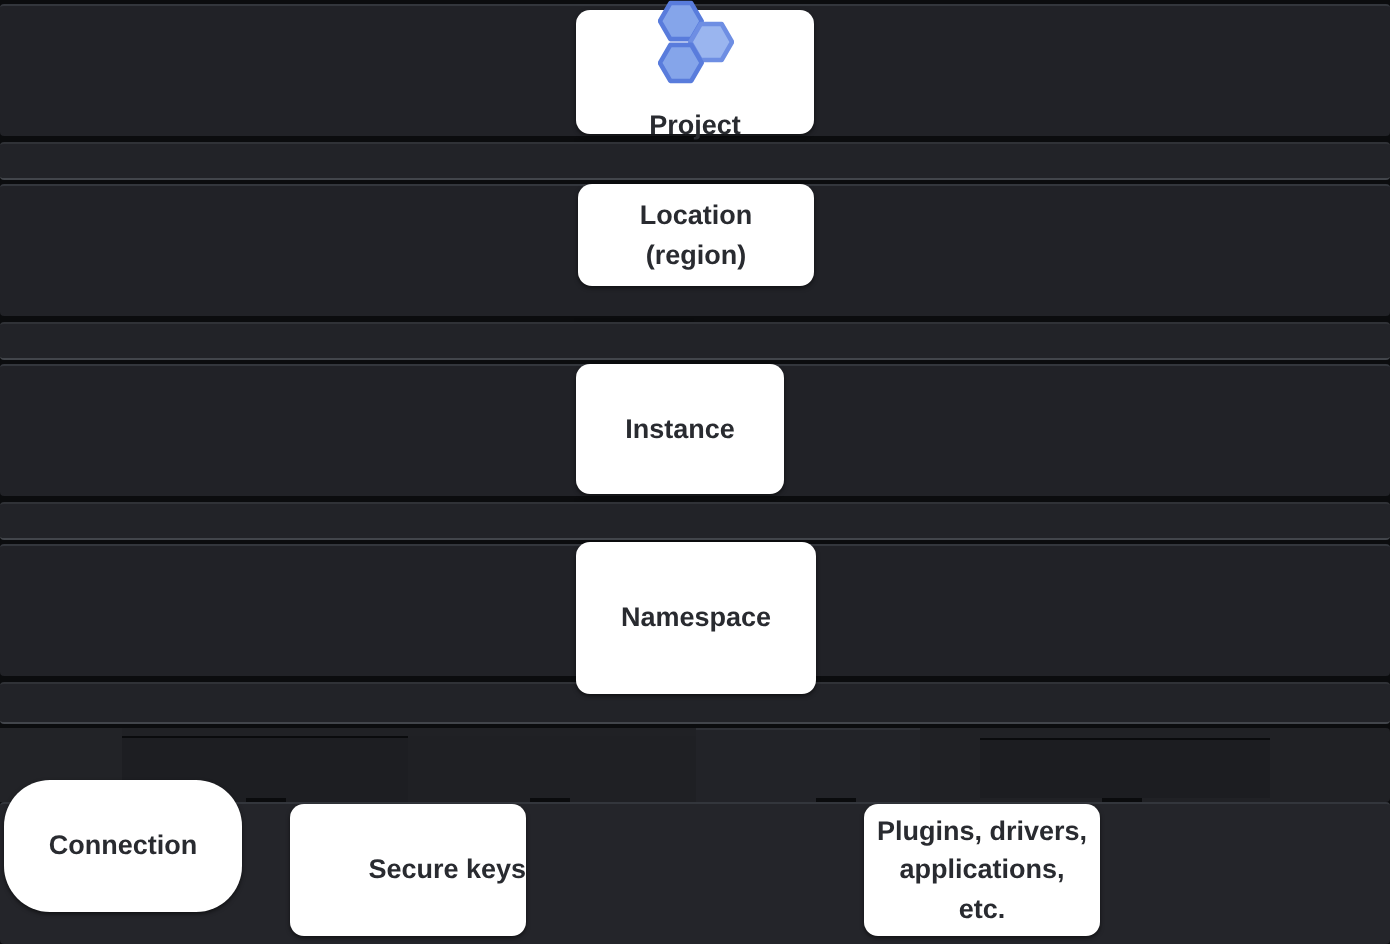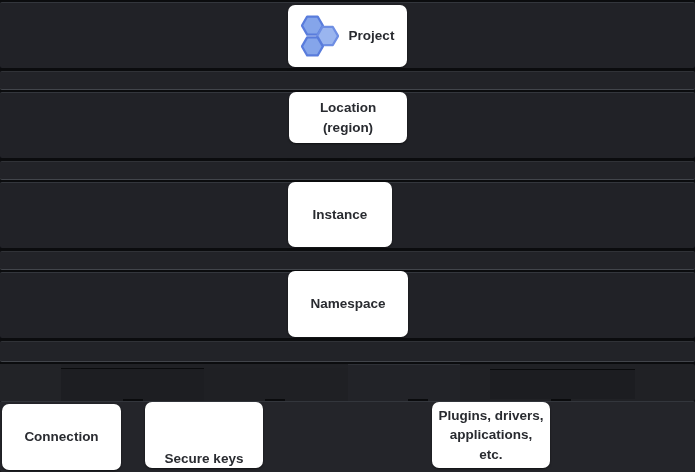--- a/index.html
+++ b/index.html
@@ -31,20 +31,21 @@
   .node{
     position:absolute;
     background:#ffffff;
     border-radius:7px;
     box-shadow:0 1px 2px rgba(0,0,0,0.55);
     display:flex;align-items:center;justify-content:center;
     text-align:center;
     color:#292b30;
     font-size:13.5px;font-weight:bold;line-height:1.42;
     box-sizing:border-box;
+    flex-direction:column;
   }
   .node .label{display:block;}
   .node.with-icon{gap:10px;padding:0 8px;}
   .node .hex-icon{flex:0 0 auto;display:block;}
 </style>
 </head>
 <body>
 
 <div class="stage">
 
@@ -85,25 +86,25 @@
   </div>
 
   <div class="node" style="left:289px;top:92px;width:118px;height:51px;padding:0 14px;">
     <span class="label">Location (region)</span>
   </div>
 
   <div class="node" style="left:288px;top:182px;width:104px;height:65px;">
     <span class="label">Instance</span>
   </div>
 
-  <div class="node" style="left:288px;top:271px;width:120px;height:66px;">
+  <div class="node" style="left:288px;top:271px;width:120px;height:76px;">
     <span class="label">Namespace</span>
   </div>
 
-  <div class="node" style="left:2px;top:404px;width:119px;height:66px;">
+  <div class="node" style="left:2px;top:390px;width:119px;height:66px;border-radius:23px;">
     <span class="label">Connection</span>
   </div>
 
   <div class="node" style="left:145px;top:402px;width:118px;height:66px;align-items:flex-end;">
     <span class="label">Secure keys</span>
   </div>
 
 
   <div class="node" style="left:432px;top:402px;width:118px;height:66px;padding:12px 5px;">
     <span class="label">Plugins, drivers, applications, etc.</span>

